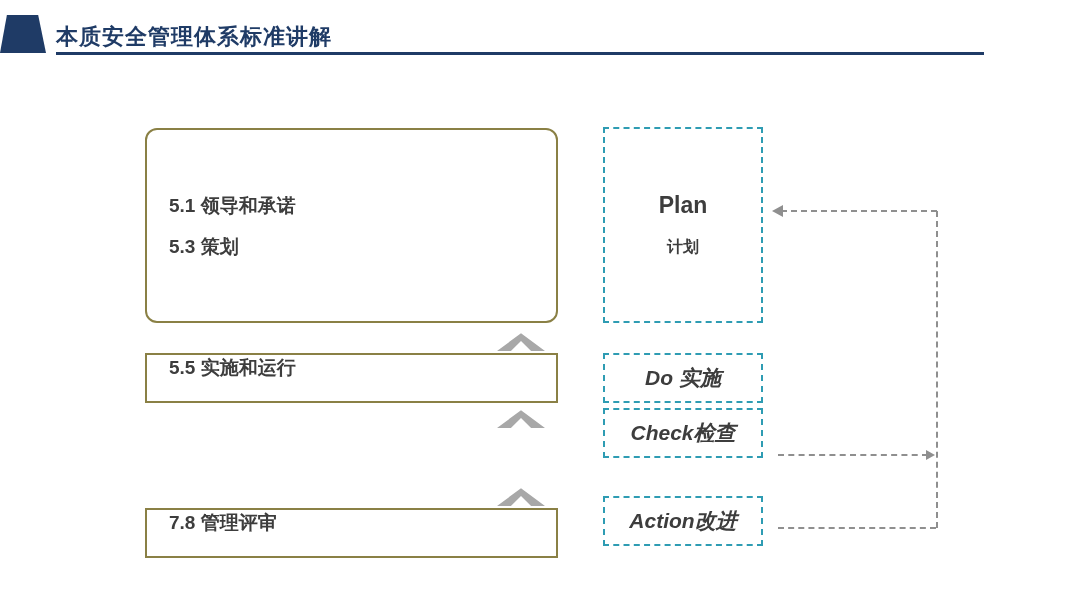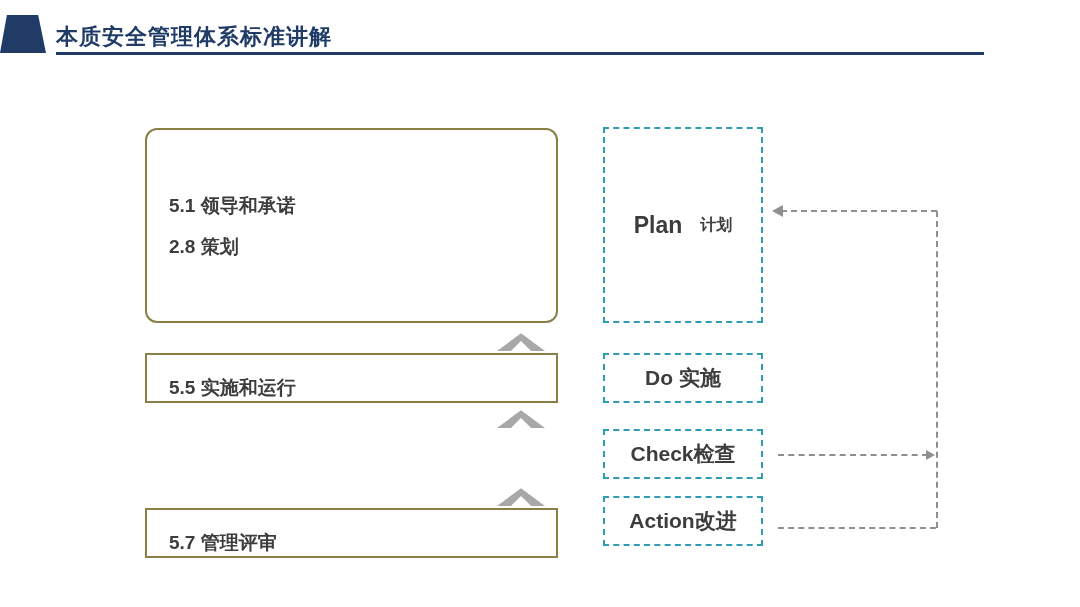--- a/index.html
+++ b/index.html
@@ -29,46 +29,46 @@
   .gold-box{
     position:absolute;left:145px;width:413px;
     background:#fff;border:2px solid #8a8045;box-sizing:border-box;
   }
   .gold-box .line{
     font-size:19px;font-weight:700;color:#3d3d3d;white-space:nowrap;
   }
   .box-multi{top:128px;height:195px;display:flex;flex-direction:column;
     justify-content:center;padding-left:22px;border-radius:12px;}
   .box-multi .line{line-height:41px;}
-  .box-single{height:50px;display:flex;align-items:flex-end;padding-left:22px;}
+  .box-single{height:50px;display:flex;align-items:flex-start;padding-left:22px;}
   .box-55{top:353px;}
   .box-56{top:430px;}
   .box-57{top:508px;}
   
   .chev{
     position:absolute;left:497px;width:48px;height:24px;
     background:#a8a8a8;
     clip-path:polygon(0 100%,50% 26%,100% 100%,71% 100%,50% 58%,29% 100%);
   }
   .chev1{top:327px;}
   .chev2{top:404px;}
   .chev3{top:482px;}
   
   .pdca-box{
     position:absolute;left:603px;width:160px;
     background:#fff;border:2px dashed #2e9cb3;box-sizing:border-box;
     display:flex;align-items:center;justify-content:center;
     color:#3d3d3d;font-weight:700;
   }
-  .pdca-plan{top:127px;height:196px;flex-direction:row;gap:18px;}
+  .pdca-plan{top:127px;height:196px;flex-direction:column;gap:18px;}
   .pdca-plan .en{font-size:23px;}
   .pdca-plan .zh{font-size:16px;}
-  .pdca-single{height:50px;font-size:21px;white-space:nowrap;}
+  .pdca-single{height:50px;font-size:21px;white-space:nowrap;font-style:italic;}
   .pdca-do{top:353px;}
-  .pdca-check{top:429px;}
+  .pdca-check{top:408px;}
   .pdca-action{top:496px;}
   
   .conn{position:absolute;}
   .conn-h{border-top:2px dashed #8f8f8f;height:0;}
   .conn-v{border-left:2px dashed #8f8f8f;width:0;}
   .conn-top{left:781px;top:210px;width:156px;}
   .conn-vert{left:936px;top:211px;height:317px;}
   .conn-check{left:778px;top:454px;width:150px;}
   .conn-action{left:778px;top:527px;width:158px;}
   .arrow{position:absolute;width:0;height:0;}
@@ -87,30 +87,30 @@
 <body>
 
 <div class="slide">
 
   <div class="hdr-shape"></div>
   <div class="hdr-title">本质安全管理体系标准讲解</div>
   <div class="hdr-rule"></div>
 
   <div class="gold-box box-multi">
     <div class="line">5.1 领导和承诺</div>
-    <div class="line">2.8 策划</div>
+    <div class="line">5.3 策划</div>
   </div>
 
   <div class="gold-box box-single box-55">
     <div class="line">5.5 实施和运行</div>
   </div>
 
 
   <div class="gold-box box-single box-57">
-    <div class="line">5.7 管理评审</div>
+    <div class="line">7.8 管理评审</div>
   </div>
 
   <div class="chev chev1"></div>
   <div class="chev chev2"></div>
   <div class="chev chev3"></div>
 
   <div class="pdca-box pdca-plan">
     <div class="en">Plan</div>
     <div class="zh">计划</div>
   </div>

